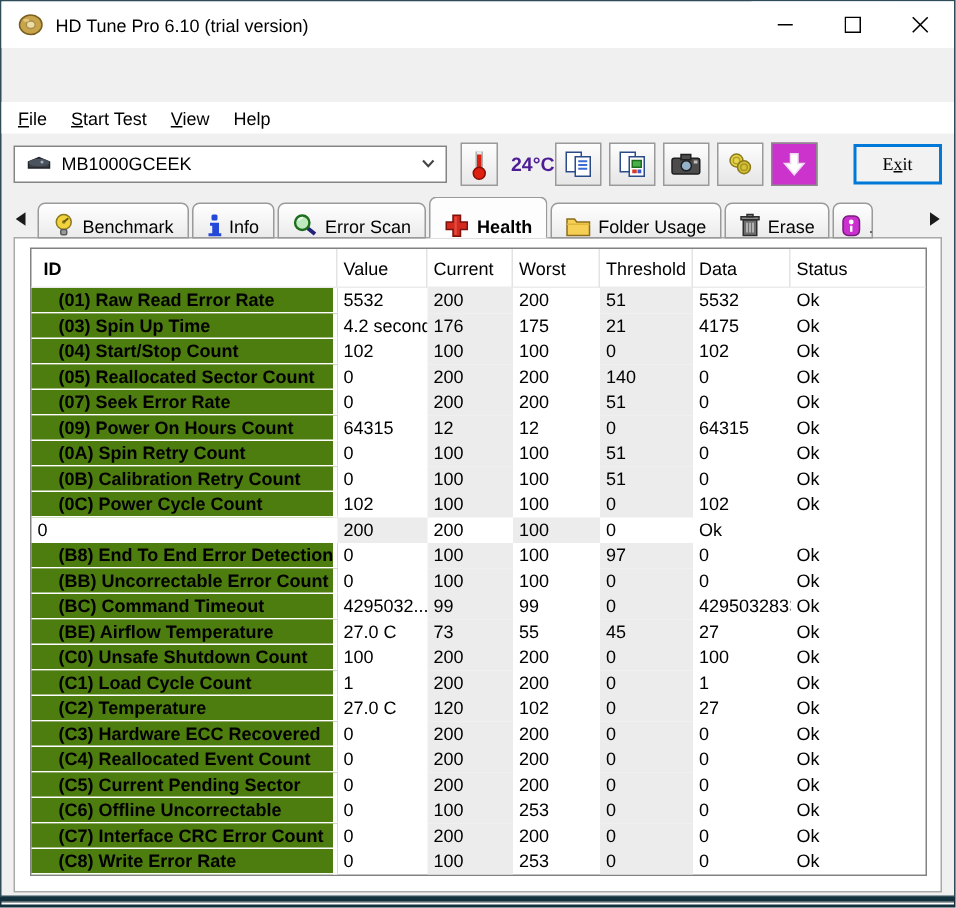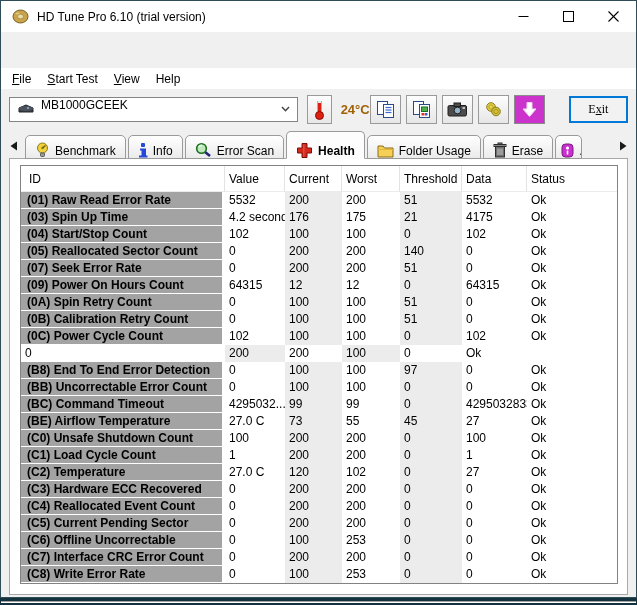--- a/index.html
+++ b/index.html
@@ -14,21 +14,21 @@
   .wcontrols { margin-left:auto; display:flex; height:100%; }
   .wbtn { width:45px; height:100%; display:flex; align-items:center; justify-content:center; background:#fff; border:none; cursor:default; }
 
   
   .menubar { height:21px; background:#fff; display:flex; align-items:center; padding-left:3px; flex:none;margin-top:36px; }
   .menu-item { padding:2px 8px; }
   .menu-item u { text-decoration:underline; }
 
   
   .toolbar { height:40px; display:flex; align-items:center; padding:0 8px; flex:none; }
-  .combo { width:302px; height:25px; background:#fff; border:1px solid #848484; display:flex; padding:0 7px; }
+  .combo { width:302px; height:25px; background:#fff; border:1px solid #848484; display:flex; align-items:center; padding:0 7px; }
   .combo .ctext { margin-left:6px; flex:1; }
   .thermbtn { margin-left:9px; width:26px; height:29px; border:1px solid #9a9a9a; background:linear-gradient(#fdfdfd,#e8e8e8); display:flex; align-items:center; justify-content:center; }
   .temp { margin-left:9px; font-weight:bold; font-size:13px; }
   .toolbtns { margin-left:auto; display:flex; gap:5px; align-items:center; }
   .tool-btn { width:31px; height:29px; border:1px solid #9a9a9a; background:linear-gradient(#fdfdfd,#e6e6e6); display:flex; align-items:center; justify-content:center; padding:0; }
   .tool-btn.colored { border:1px solid #8a8a8a; }
   .exitbtn { margin-left:24px; width:62px; height:27px; background:#f2f2f2; border:2px solid #0078d7; font-family:Liberation Serif, serif; font-size:12px; }
 
   
   .tabbar { height:29px; display:flex; align-items:flex-end; padding:0 6px; position:relative; z-index:2; flex:none; }
@@ -36,24 +36,24 @@
   .tscroll.right { margin-left:auto; margin-right:0; }
   .tab { display:flex; align-items:flex-end; gap:5px; height:24px; padding:0 9px; border:1px solid #9a9a9a; border-radius:5px 5px 0 0; background:linear-gradient(#ffffff,#ebebeb); margin-right:2px; margin-bottom:-1px; white-space:nowrap; }
   .tab.active { height:28px; background:#fdfdfd; font-weight:bold; border-bottom:1px solid #fdfdfd; z-index:3; }
   .tab.partial { width:27px; overflow:hidden; padding:0 5px; }
 
   
   .panel { margin:0 8px; height:437px; background:#fff; border:1px solid #a8a8a8; position:relative; z-index:1; flex:none; }
   .smarttable { position:absolute; left:10px; top:6px; width:598px; border:1px solid #828282; background:#fff; }
   .grid { display:grid; grid-template-columns:204px 60px 57px 58px 62px 65px 1fr; }
   .th { padding:6px 0 5px 4px; border-right:1px solid #e3e3e3; border-bottom:1px solid #ececec; white-space:nowrap; overflow:hidden; }
-  .th:first-child { padding-left:8px; }
+  .th:first-child { padding-left:8px;font-weight:bold; }
   .th:last-child { border-right:none; }
   .td, .td-id { height:17px; line-height:17px; white-space:nowrap; overflow:hidden; padding-left:4px; }
-  .td-id { font-weight:bold; background:#a3a3a3; border-bottom:1px solid #ffffff; border-right:3px solid #ffffff; padding-left:6px; }
+  .td-id { font-weight:bold; background:#4d7c0f; border-bottom:1px solid #ffffff; border-right:3px solid #ffffff; padding-left:18px; }
   .c2, .c4 { background:#ececec; }
 
   
   .sep { margin-top:6px; height:2px; border-top:1px solid #a3a3a3; border-bottom:1px solid #ffffff; flex:none; }
   .statusbar { height:30px; display:flex; align-items:center; padding:0 8px; flex:none; }
   .hs-label { margin-left:6px; }
   .hs-value { margin-left:28px; font-weight:bold; }
   .pbar { margin-left:94px; width:171px; height:20px; border:1px solid #8a8a8a; background:#ededed; }
   .pfill { height:100%; }
   .timer { margin-left:27px; width:34px; }
@@ -129,21 +129,21 @@
     <button class="thermbtn">
       <span class="ic" id="thermicon">
           <svg width="11" height="23">
             <line x1="5.5" y1="3" x2="5.5" y2="14" stroke="#b0b0b0" stroke-width="5"></line>
             <line x1="5.5" y1="3" x2="5.5" y2="14" stroke="#e8e8e8" stroke-width="3"></line>
             <line x1="5.5" y1="5" x2="5.5" y2="15" stroke="#dd2010" stroke-width="3"></line>
             <circle cx="5.5" cy="17.5" r="4" fill="#dd2010" stroke="#8a0c04"></circle>
           </svg>
         </span>
     </button>
-    <span class="temp" id="tempval" style="color: #a16207;">24°C</span>
+    <span class="temp" id="tempval" style="color: #4c1d95;">24°C</span>
     <div class="toolbtns" id="toolbtns">
         <button class="tool-btn">
           <span class="ic">
             <svg width="19" height="19">
               <rect x="1.5" y="1.5" width="10" height="13" fill="#fff" stroke="#2a4a8a"></rect>
               <rect x="7.5" y="4.5" width="10" height="13" fill="#fff" stroke="#2a4a8a"></rect>
               <line x1="9.5" y1="7.5" x2="15.5" y2="7.5" stroke="#3a6ad4" stroke-width="1.2"></line>
               <line x1="9.5" y1="10" x2="15.5" y2="10" stroke="#3a6ad4" stroke-width="1.2"></line>
               <line x1="9.5" y1="12.5" x2="15.5" y2="12.5" stroke="#3a6ad4" stroke-width="1.2"></line>
             </svg>

